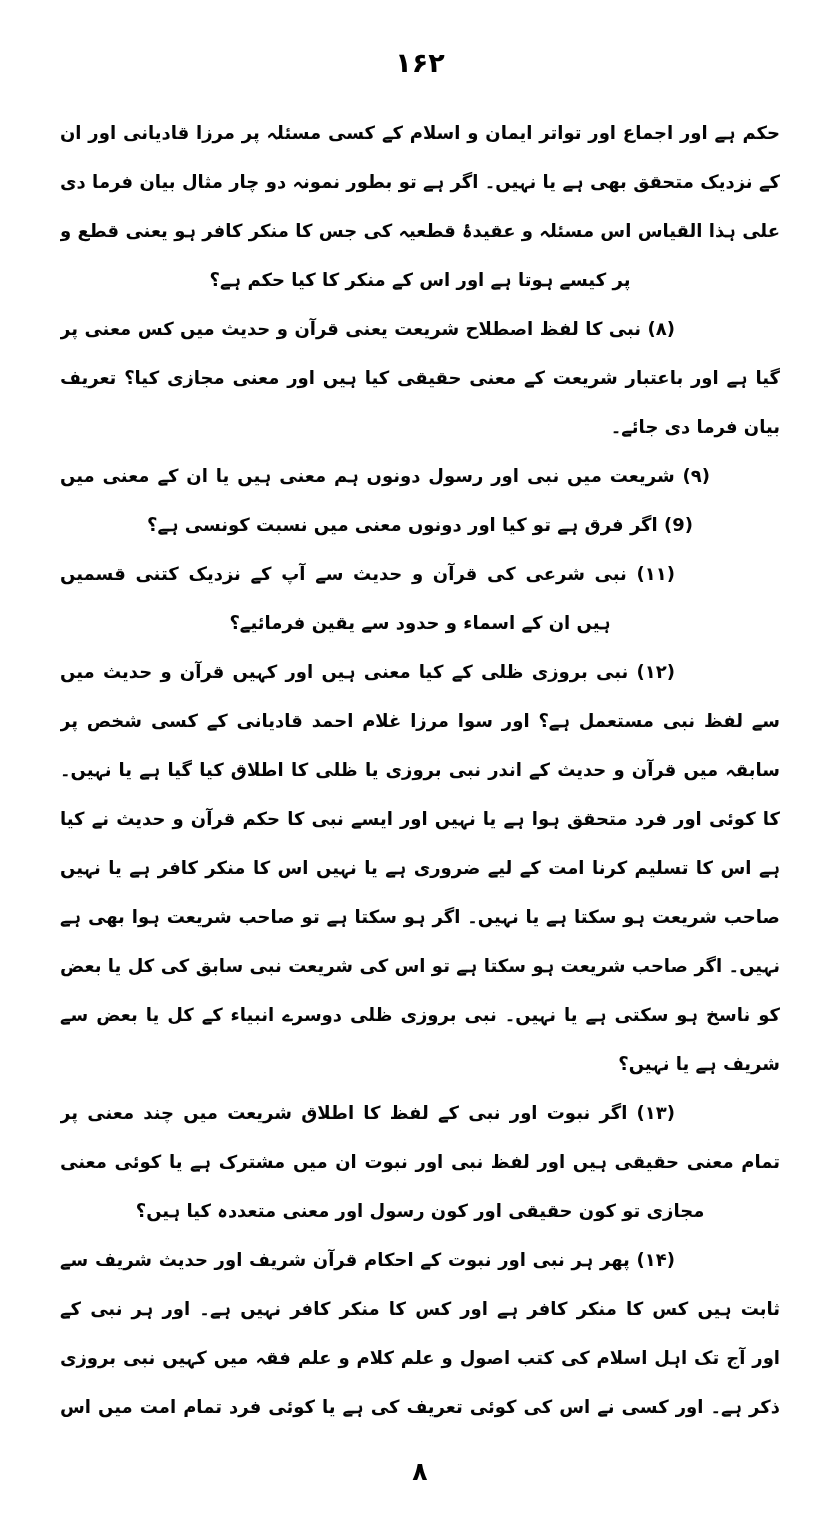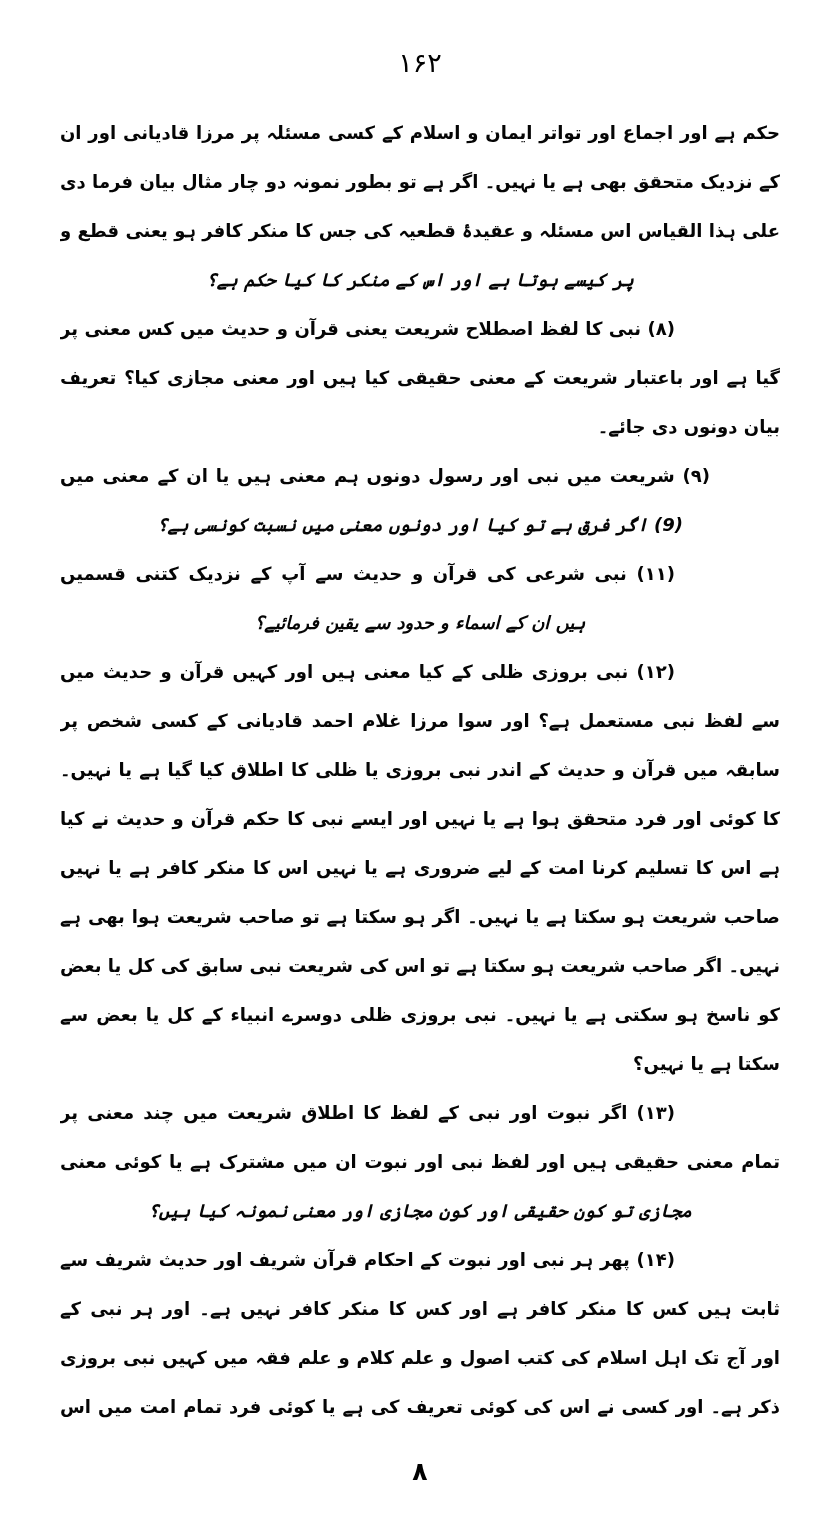--- a/index.html
+++ b/index.html
@@ -19,21 +19,21 @@
     width: 840px;
     height: 1540px;
     background: #ffffff;
     box-sizing: border-box;
     padding: 38px 60px 0 60px;
     direction: rtl;
   }
   .page-number-top {
     text-align: center;
     font-size: 27px;
-    font-weight: normal;
+    font-weight: bold;
     height: 58px;
     line-height: 50px;
     letter-spacing: 2px;
   }
   .text-block {
     margin-top: 12px;
   }
   .tline {
     direction: rtl;
     unicode-bidi: embed;
@@ -59,21 +59,20 @@
   }
   
   .r {
     text-align: right;
     text-align-last: right;
   }
   
   .c {
     text-align: left;
     text-align-last: center;
-    font-style: italic;
   }
   .page-number-bottom {
     text-align: center;
     font-size: 25px;
     font-weight: bold;
     margin-top: 18px;
     line-height: 46px;
   }
 </style>
 </head>
@@ -83,37 +82,37 @@
 
   <div class="page-number-top">۱۶۲</div>
 
   <div class="text-block">
     <div class="tline j">حکم ہے اور اجماع اور تواتر ایمان و اسلام کے کسی مسئلہ پر مرزا قادیانی اور ان کے تابعین</div>
     <div class="tline j">کے نزدیک متحقق بھی ہے یا نہیں۔ اگر ہے تو بطور نمونہ دو چار مثال بیان فرما دی جائیں۔</div>
     <div class="tline j">علی ہذا القیاس اس مسئلہ و عقیدۂ قطعیہ کی جس کا منکر کافر ہو یعنی قطع و یقین کسی امر دینی</div>
     <div class="tline c">پر کیسے ہوتا ہے اور اس کے منکر کا کیا حکم ہے؟</div>
     <div class="tline j ind">(۸) نبی کا لفظ اصطلاح شریعت یعنی قرآن و حدیث میں کس معنی پر اطلاق کیا</div>
     <div class="tline j">گیا ہے اور باعتبار شریعت کے معنی حقیقی کیا ہیں اور معنی مجازی کیا؟ تعریف جامع مانع</div>
-    <div class="tline r">بیان دونوں دی جائے۔</div>
+    <div class="tline r">بیان فرما دی جائے۔</div>
     <div class="tline j ind-sm">(۹) شریعت میں نبی اور رسول دونوں ہم معنی ہیں یا ان کے معنی میں کچھ فرق ہے؟</div>
     <div class="tline c">(9) اگر فرق ہے تو کیا اور دونوں معنی میں نسبت کونسی ہے؟</div>
     <div class="tline j ind">(۱۱) نبی شرعی کی قرآن و حدیث سے آپ کے نزدیک کتنی قسمیں ثابت ہوتی</div>
     <div class="tline c">ہیں ان کے اسماء و حدود سے یقین فرمائیے؟</div>
     <div class="tline j ind">(۱۲) نبی بروزی ظلی کے کیا معنی ہیں اور کہیں قرآن و حدیث میں ان معنی</div>
     <div class="tline j">سے لفظ نبی مستعمل ہے؟ اور سوا مرزا غلام احمد قادیانی کے کسی شخص پر اس امت میں یا امم</div>
     <div class="tline j">سابقہ میں قرآن و حدیث کے اندر نبی بروزی یا ظلی کا اطلاق کیا گیا ہے یا نہیں۔ اس کلی</div>
     <div class="tline j">کا کوئی اور فرد متحقق ہوا ہے یا نہیں اور ایسے نبی کا حکم قرآن و حدیث نے کیا بیان فرمایا</div>
     <div class="tline j">ہے اس کا تسلیم کرنا امت کے لیے ضروری ہے یا نہیں اس کا منکر کافر ہے یا نہیں وہ</div>
     <div class="tline j">صاحب شریعت ہو سکتا ہے یا نہیں۔ اگر ہو سکتا ہے تو صاحب شریعت ہوا بھی ہے یا</div>
     <div class="tline j">نہیں۔ اگر صاحب شریعت ہو سکتا ہے تو اس کی شریعت نبی سابق کی کل یا بعض شریعت</div>
     <div class="tline j">کو ناسخ ہو سکتی ہے یا نہیں۔ نبی بروزی ظلی دوسرے انبیاء کے کل یا بعض سے افضل ہو</div>
-    <div class="tline r">سکتا ہے یا نہیں؟</div>
+    <div class="tline r">شریف ہے یا نہیں؟</div>
     <div class="tline j ind">(۱۳) اگر نبوت اور نبی کے لفظ کا اطلاق شریعت میں چند معنی پر ثابت ہو تو وہ</div>
     <div class="tline j">تمام معنی حقیقی ہیں اور لفظ نبی اور نبوت ان میں مشترک ہے یا کوئی معنی حقیقی اور کوئی</div>
-    <div class="tline c">مجازی تو کون حقیقی اور کون مجازی اور معنی نمونہ کیا ہیں؟</div>
+    <div class="tline c">مجازی تو کون حقیقی اور کون رسول اور معنی متعددہ کیا ہیں؟</div>
     <div class="tline j ind">(۱۴) پھر ہر نبی اور نبوت کے احکام قرآن شریف اور حدیث شریف سے کیا</div>
     <div class="tline j">ثابت ہیں کس کا منکر کافر ہے اور کس کا منکر کافر نہیں ہے۔ اور ہر نبی کے فرائض کیا ہیں</div>
     <div class="tline j">اور آج تک اہل اسلام کی کتب اصول و علم کلام و علم فقہ میں کہیں نبی بروزی اور ظلی کا</div>
     <div class="tline j">ذکر ہے۔ اور کسی نے اس کی کوئی تعریف کی ہے یا کوئی فرد تمام امت میں اس وقت تک یا</div>
   </div>
 
   <div class="page-number-bottom">۸</div>
 
 </div>
 

